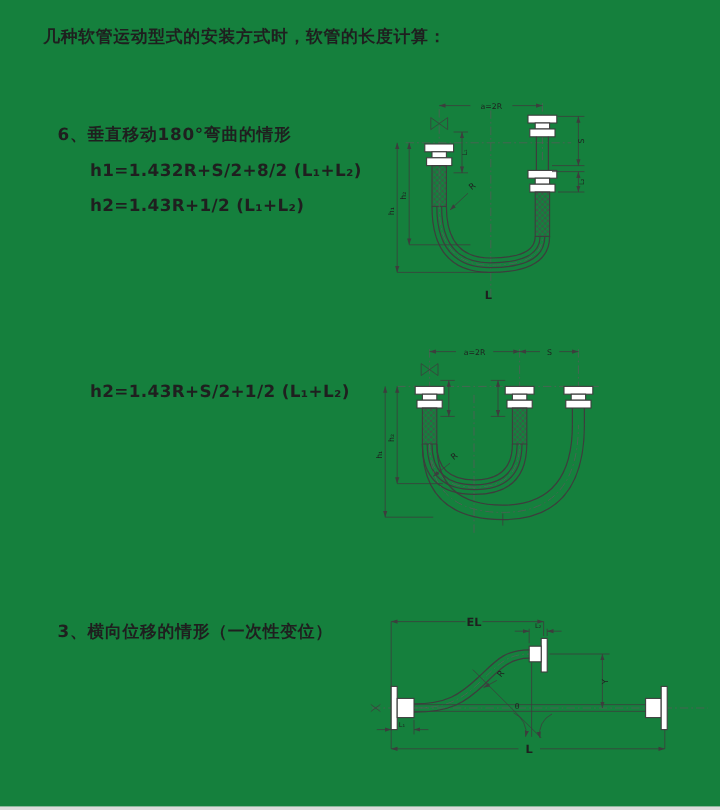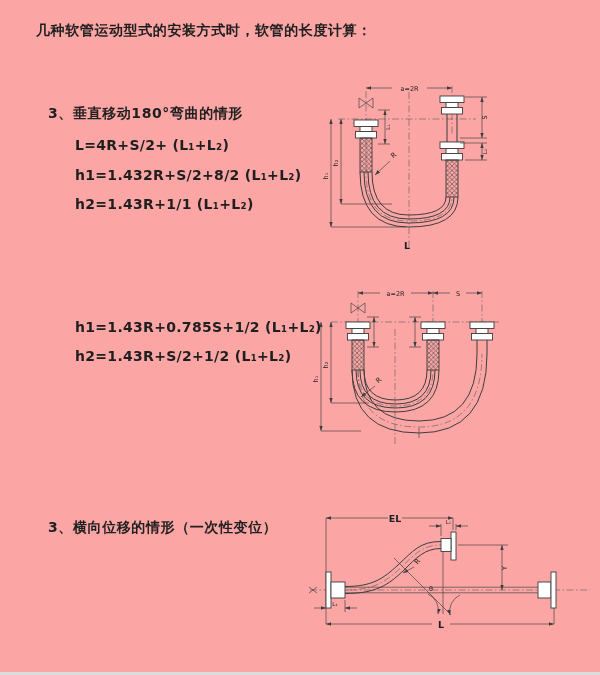--- a/index.html
+++ b/index.html
@@ -1,17 +1,17 @@
 <!DOCTYPE html>
 <html><head>
 <meta charset="utf-8">
 <style>
   html,body{margin:0;padding:0;background:#888;}
   .page{
-    position:relative;width:600px;height:675px;background:#fca5a5;overflow:hidden;
+    position:relative;width:600px;height:675px;background:#15803d;overflow:hidden;
     font-family:"DejaVu Sans","Liberation Sans",sans-serif;color:#1f1f1f;
   }
   .page-edge{position:absolute;left:0;bottom:0;width:100%;height:3px;background:#dcdcdc;}
   .title{position:absolute;left:36px;top:22px;font-size:14px;font-weight:bold;letter-spacing:.6px;}
   .sec{position:absolute;left:48px;}
   .sec-h{font-size:14px;font-weight:bold;letter-spacing:.6px;line-height:18px;}
   .formula{font-size:14px;font-weight:bold;letter-spacing:.3px;line-height:18px;margin:11.5px 0 0 27px;white-space:pre;}
   .formula.first{margin-top:14px;}
   .diag{position:absolute;}
   
@@ -28,28 +28,26 @@
   .rlab{font-size:7px;}
 </style>
 </head>
 <body>
 
 <div class="page">
 
   <div class="title">几种软管运动型式的安装方式时，软管的长度计算：</div>
 
   <div class="sec" style="top:104px">
-    <div class="sec-h">3、垂直移动180°弯曲的情形</div>
-    <div class="formula first">L=4R+S/2+ (L₁+L₂)</div>
+    <div class="sec-h">6、垂直移动180°弯曲的情形</div>
     <div class="formula">h1=1.432R+S/2+8/2 (L₁+L₂)</div>
-    <div class="formula">h2=1.43R+1/1 (L₁+L₂)</div>
+    <div class="formula">h2=1.43R+1/2 (L₁+L₂)</div>
   </div>
 
   <div class="sec" style="top:306px">
-    <div class="formula">h1=1.43R+0.785S+1/2 (L₁+L₂)</div>
     <div class="formula">h2=1.43R+S/2+1/2 (L₁+L₂)</div>
   </div>
 
   <div class="sec" style="top:518px">
     <div class="sec-h">3、横向位移的情形（一次性变位）</div>
   </div>
 
   <svg class="diag" style="left:308px;top:76px" width="292" height="182" viewBox="0 0 292 182">
     <defs>
       <marker id="a1" viewBox="0 0 10 6" markerWidth="9" markerHeight="6" refX="9" refY="3" orient="auto-start-reverse">

